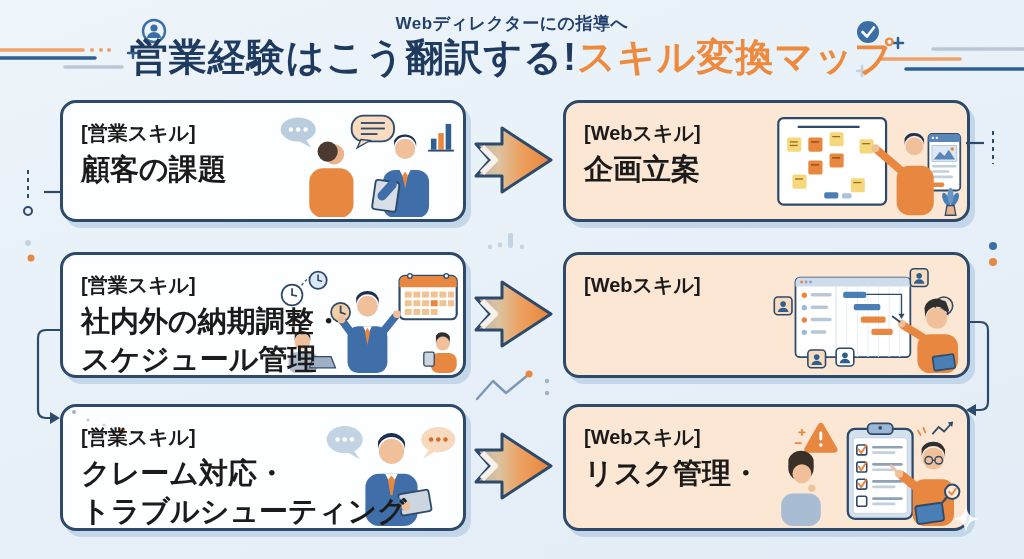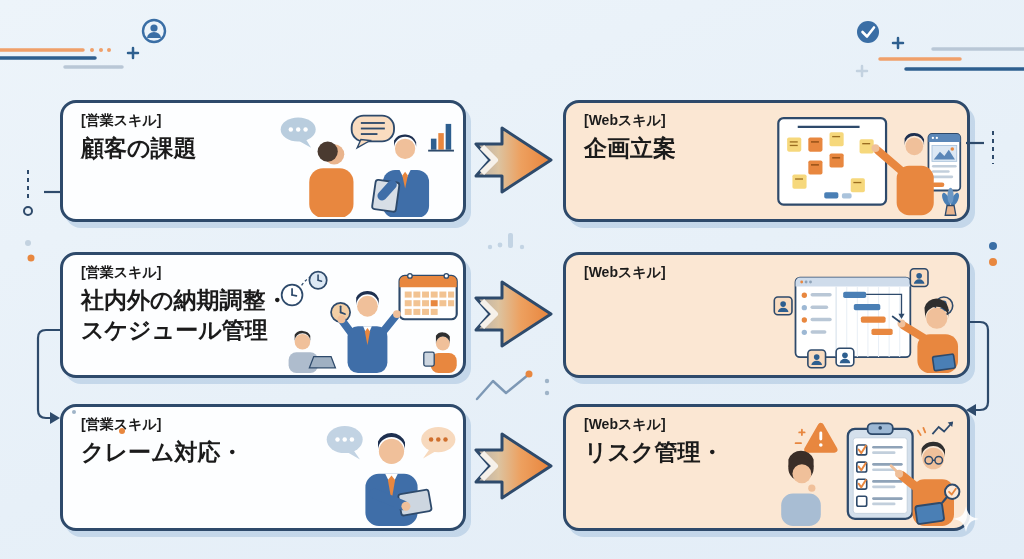--- a/index.html
+++ b/index.html
@@ -16,22 +16,22 @@
   .t-orange{color:#ee8a3e;}
   
   .box{position:absolute;border:3px solid #2e4a6b;border-radius:16px;
        box-shadow:5px 6px 0 rgba(167,195,222,.55);}
   .left-box{left:60px;width:400px;background:#fdfeff;}
   .right-box{left:563px;width:401px;background:#fbe7d3;}
   .r1{top:100px;height:116px;}
   .r2{top:252px;height:120px;}
   .r3{top:404px;height:121px;}
   .box-text{position:absolute;left:18px;top:9px;z-index:2;white-space:nowrap;}
-  .tag{font-size:14px;font-weight:bold;color:#1b1b1b;margin-bottom:3px;}
-  .line{font-size:23px;font-weight:bold;color:#1b1b1b;line-height:1.32;}
+  .tag{font-size:20px;font-weight:bold;color:#1b1b1b;margin-bottom:3px;margin-top:8px;}
+  .line{font-size:29px;font-weight:bold;color:#1b1b1b;line-height:1.32;}
   .illus{position:absolute;right:4px;bottom:2px;z-index:1;}
   .arrow{position:absolute;left:470px;width:88px;height:76px;}
   .a1{top:122px}.a2{top:276px}.a3{top:428px}
   .overlay{position:absolute;left:0;top:0;pointer-events:none;}
 </style>
 </head>
 <body>
 
 <svg width="0" height="0" style="position:absolute">
   <defs>
@@ -79,20 +79,24 @@
     </g>
     <line x1="93" y1="49" x2="184" y2="49" stroke="#b9c7d6" stroke-width="3.5" stroke-linecap="round"></line>
     <line x1="40" y1="59" x2="120" y2="59" stroke="#f0a06a" stroke-width="3.5" stroke-linecap="round"></line>
     <line x1="66" y1="69" x2="184" y2="69" stroke="#2e5f8f" stroke-width="3.5" stroke-linecap="round"></line>
     <g stroke="#c3d2e0" stroke-width="2.5" stroke-linecap="round">
       <line x1="17" y1="71" x2="27" y2="71"></line>
         <line x1="22" y1="66" x2="22" y2="76"></line>
     </g>
   </svg>
 
+  <div class="header">
+    <div class="subtitle">Webディレクターにの指導へ</div>
+    <div class="title"><span class="t-navy">営業経験はこう翻訳する!</span><span class="t-orange">スキル変換マップ</span></div>
+  </div>
 
   <div class="box left-box r1">
     <div class="box-text">
       <div class="tag">[営業スキル]</div>
       <div class="line">顧客の課題</div>
     </div>
     <svg class="illus" height="106" viewBox="0 0 210 115">
       <g>
         <ellipse cx="36" cy="20" rx="19" ry="13" fill="#b9cdde"></ellipse>
         <path d="M44,30 L50,40 L36,32 Z" fill="#b9cdde"></path>
@@ -347,20 +351,21 @@
         <path d="M177,58 a13,13 0 0 1 26,0 L203,46 a14,14 0 0 0 -27,0 Z" fill="#2f2f2f"></path>
         <rect x="186" y="100" width="24" height="16" rx="2" fill="#4a7fb5" stroke="#2e4a6b" stroke-width="1.8" transform="rotate(-8 198 108)"></rect>
       </g>
     </svg>
   </div>
 
   <div class="box left-box r3">
     <div class="box-text">
       <div class="tag">[営業スキル]</div>
       <div class="line">クレーム対応・</div>
+      <div class="line">トラブルシューティング</div>
     </div>
     <svg class="illus" height="108" viewBox="0 0 150 120">
       <g>
         <ellipse cx="23" cy="24" rx="20" ry="15" fill="#c2d3e3"></ellipse>
         <path d="M33,36 L40,46 L26,38 Z" fill="#c2d3e3"></path>
         <circle cx="15" cy="24" r="2.5" fill="#fff"></circle>
           <circle cx="23" cy="24" r="2.5" fill="#fff"></circle>
           <circle cx="31" cy="24" r="2.5" fill="#fff"></circle>
       </g>
       <g>

